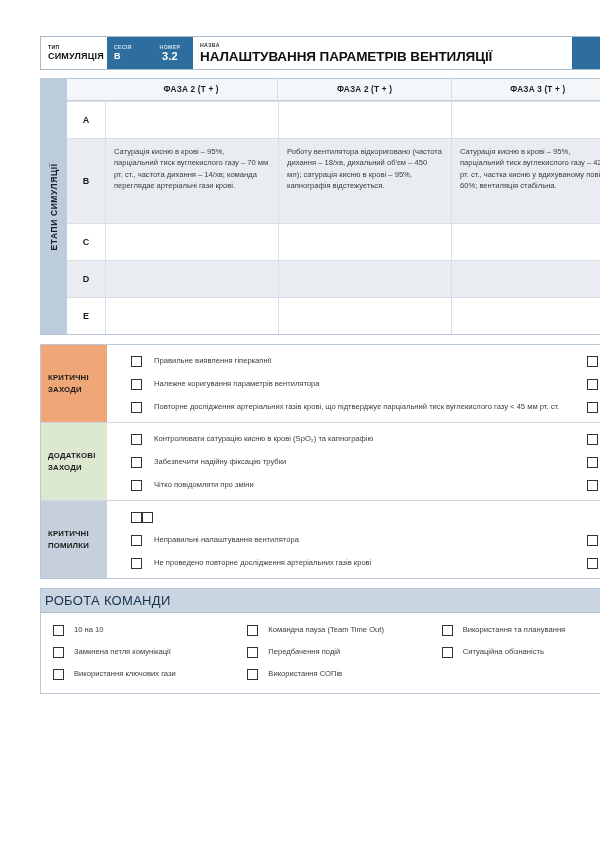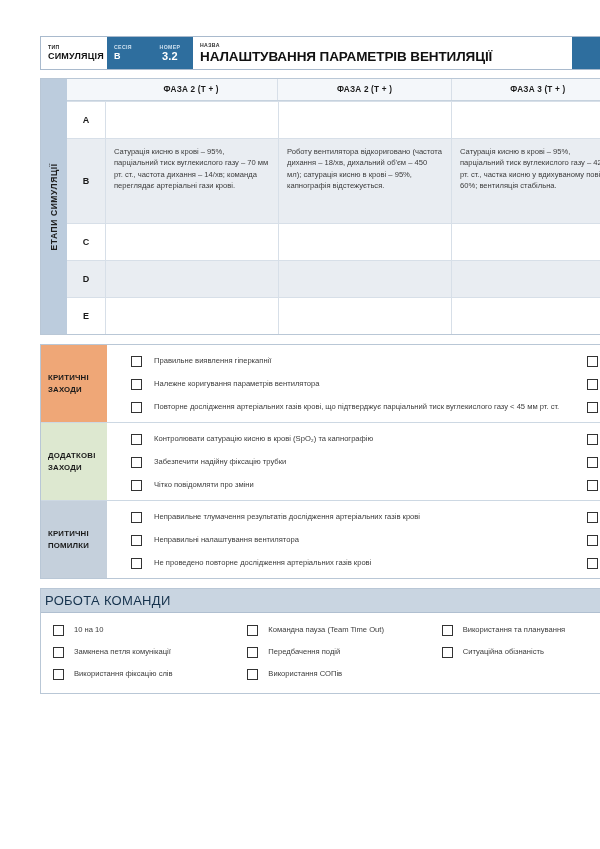--- a/index.html
+++ b/index.html
@@ -374,21 +374,20 @@
       </div>
 
       <div class="csec">
         <div class="csec-label lab-errors">
           <div>КРИТИЧНІ</div>
           <div>ПОМИЛКИ</div>
         </div>
         <div class="csec-items">
           <div class="citem">
             <span class="cbox cbox-l"></span>
-            <span class="citem-text">Неправильне тлумачення результатів дослідження артеріальних газів крові</span>
             <span class="cbox cbox-r"></span>
           </div>
           <div class="citem">
             <span class="cbox cbox-l"></span>
             <span class="citem-text">Неправильні налаштування вентилятора</span>
             <span class="cbox cbox-r"></span>
           </div>
           <div class="citem">
             <span class="cbox cbox-l"></span>
             <span class="citem-text">Не проведено повторне дослідження артеріальних газів крові</span>
@@ -421,21 +420,21 @@
         <div class="titem">
           <span class="cbox"></span>
           <span class="titem-text">Передбачення подій</span>
         </div>
         <div class="titem">
           <span class="cbox"></span>
           <span class="titem-text">Ситуаційна обізнаність</span>
         </div>
         <div class="titem">
           <span class="cbox"></span>
-          <span class="titem-text">Використання фіксацію слів</span>
+          <span class="titem-text">Використання ключових гази</span>
         </div>
         <div class="titem">
           <span class="cbox"></span>
           <span class="titem-text">Використання СОПів</span>
         </div>
         <div class="titem empty">
           <span class="cbox"></span>
           <span class="titem-text"></span>
         </div>
       </div>

